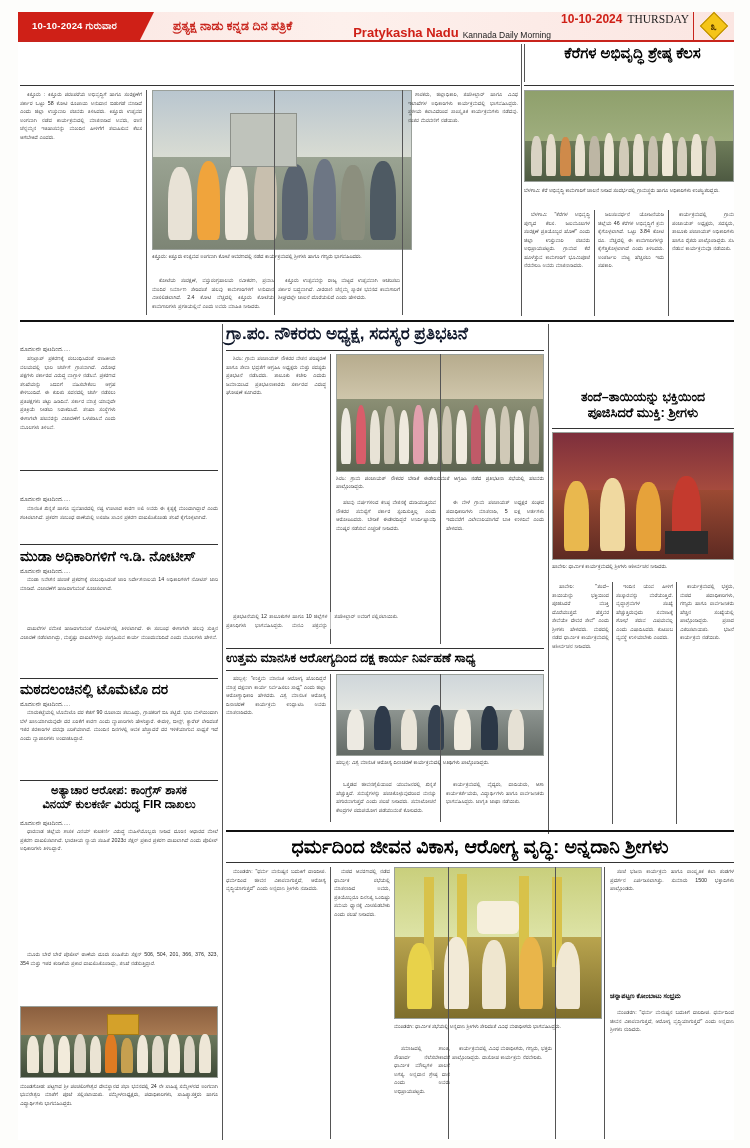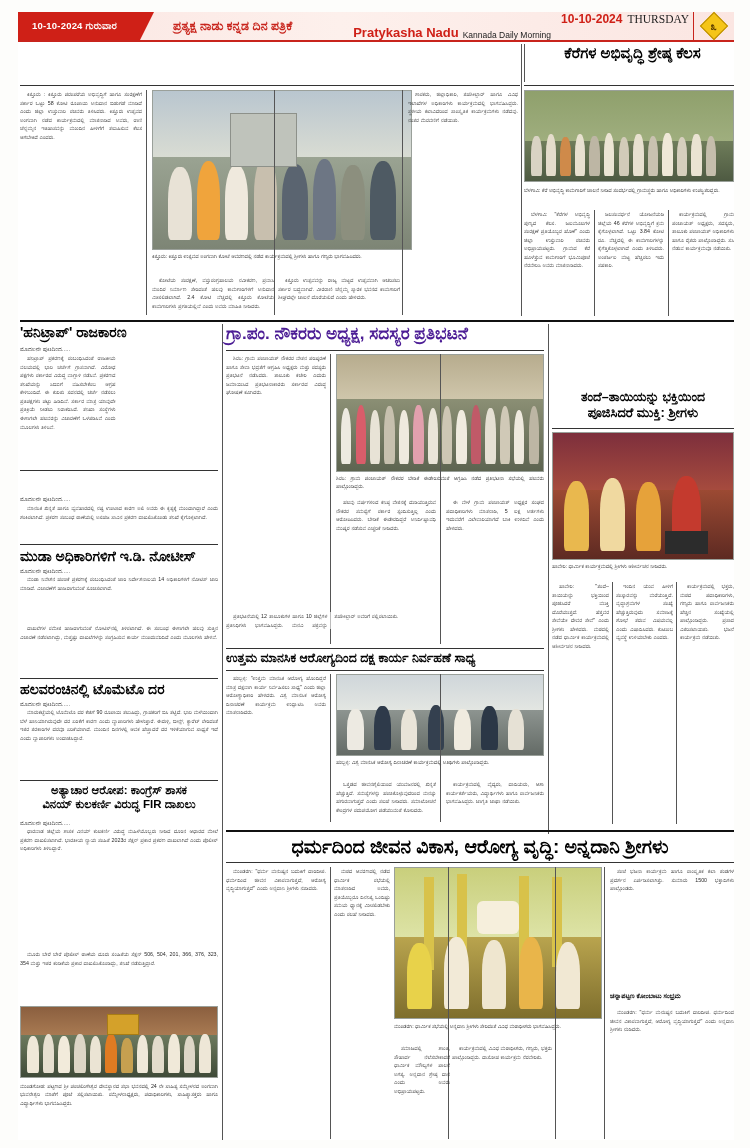--- a/index.html
+++ b/index.html
@@ -93,21 +93,21 @@
   .vrule { border-left: 1px solid #555; }
 
   .hl-main {
     font-size: 28px;
     font-weight: bold;
     color: #000;
     letter-spacing: -.3px;
     line-height: 1.1;
     white-space: nowrap;
   }
-  .hl-2 { font-size: 17px; font-weight: bold; color:#4c1d95; line-height:1.15; }
+  .hl-2 { font-size: 17px; font-weight: bold; color:#0f172a; line-height:1.15; }
   .hl-3 { font-size: 14px; font-weight: bold; color:#000; line-height:1.2; }
   .hl-4 { font-size: 12px; font-weight: bold; color:#000; line-height:1.2; }
   .hl-wide { font-size: 19px; font-weight: bold; color:#000; line-height:1.15; }
 
   .kicker {
     font-size: 6px; color: #333; margin: 2px 0 1px 0;
   }
   .byline { font-size: 6px; color:#444; font-weight: bold; }
 
   
@@ -241,23 +241,20 @@
   <div class="block" style="left:580px; top:198px; width:66px; height:106px;">
     <div class="body-txt ind">ಜಲಸಂವರ್ಧನೆ ಯೋಜನೆಯಡಿ ಜಿಲ್ಲೆಯ 46 ಕೆರೆಗಳ ಅಭಿವೃದ್ಧಿಗೆ ಕ್ರಮ ಕೈಗೊಳ್ಳಲಾಗಿದೆ. ಒಟ್ಟು 3.84 ಕೋಟಿ ರೂ. ವೆಚ್ಚದಲ್ಲಿ ಈ ಕಾಮಗಾರಿಗಳನ್ನು ಕೈಗೆತ್ತಿಕೊಳ್ಳಲಾಗಿದೆ ಎಂದು ತಿಳಿಸಿದರು. ಅಂತರ್ಜಲ ಮಟ್ಟ ಹೆಚ್ಚಿಸಲು ಇದು ಸಹಕಾರಿ.</div>
   </div>
   <div class="block vrule" style="left:650px; top:198px; width:0; height:106px;"></div>
   <div class="block" style="left:654px; top:198px; width:62px; height:106px;">
     <div class="body-txt ind">ಕಾರ್ಯಕ್ರಮದಲ್ಲಿ ಗ್ರಾಮ ಪಂಚಾಯತ್ ಅಧ್ಯಕ್ಷರು, ಸದಸ್ಯರು, ತಾಲೂಕು ಪಂಚಾಯತ್ ಅಧಿಕಾರಿಗಳು ಹಾಗೂ ರೈತರು ಪಾಲ್ಗೊಂಡಿದ್ದರು. ಸಸಿ ನೆಡುವ ಕಾರ್ಯಕ್ರಮವೂ ನಡೆಯಿತು.</div>
   </div>
 
   <div class="block rule-thick" style="left:2px; top:308px; width:714px; height:0;"></div>
 
-  <div class="block" style="left:2px; top:312px; width:198px; height:22px;">
-    <div class="hl-3">'ಹನಿಟ್ರಾಪ್' ರಾಜಕಾರಣ</div>
-  </div>
   <div class="block" style="left:2px; top:332px; width:198px; height:10px;">
     <div class="kicker">ಮೊದಲನೇ ಪುಟದಿಂದ.....</div>
   </div>
   <div class="block cols2" style="left:2px; top:342px; width:198px; height:112px;">
     <div class="body-txt ind">ಹನಿಟ್ರಾಪ್ ಪ್ರಕರಣಕ್ಕೆ ಸಂಬಂಧಿಸಿದಂತೆ ರಾಜಕೀಯ ವಲಯದಲ್ಲಿ ಭಾರಿ ಚರ್ಚೆಗೆ ಗ್ರಾಸವಾಗಿದೆ. ವಿರೋಧ ಪಕ್ಷಗಳು ಸರ್ಕಾರದ ವಿರುದ್ಧ ವಾಗ್ದಾಳಿ ನಡೆಸಿವೆ. ಪ್ರಕರಣದ ತನಿಖೆಯನ್ನು ಸಿಬಿಐಗೆ ವಹಿಸಬೇಕೆಂಬ ಆಗ್ರಹ ಕೇಳಿಬಂದಿದೆ. ಈ ಕುರಿತು ಸದನದಲ್ಲಿ ಚರ್ಚೆ ನಡೆಸಲು ಪ್ರತಿಪಕ್ಷಗಳು ಪಟ್ಟು ಹಿಡಿದಿವೆ. ಸರ್ಕಾರ ಮಾತ್ರ ಯಾವುದೇ ಪ್ರತಿಕ್ರಿಯೆ ನೀಡಲು ನಿರಾಕರಿಸಿದೆ. ತನಿಖಾ ಸಂಸ್ಥೆಗಳು ಈಗಾಗಲೇ ಹಲವರನ್ನು ವಿಚಾರಣೆಗೆ ಒಳಪಡಿಸಿವೆ ಎಂದು ಮೂಲಗಳು ತಿಳಿಸಿವೆ.</div>
   </div>
   <div class="block rule-h" style="left:2px; top:458px; width:198px; height:0;"></div>
 
   <div class="block" style="left:2px; top:482px; width:198px; height:10px;">
     <div class="kicker">ಮೊದಲನೇ ಪುಟದಿಂದ.....</div>
@@ -275,21 +272,21 @@
   </div>
   <div class="block" style="left:2px; top:563px; width:198px; height:48px;">
     <div class="body-txt ind">ಮುಡಾ ನಿವೇಶನ ಹಂಚಿಕೆ ಪ್ರಕರಣಕ್ಕೆ ಸಂಬಂಧಿಸಿದಂತೆ ಜಾರಿ ನಿರ್ದೇಶನಾಲಯ 14 ಅಧಿಕಾರಿಗಳಿಗೆ ನೋಟಿಸ್ ಜಾರಿ ಮಾಡಿದೆ. ವಿಚಾರಣೆಗೆ ಹಾಜರಾಗುವಂತೆ ಸೂಚಿಸಲಾಗಿದೆ.</div>
   </div>
   <div class="block" style="left:2px; top:612px; width:198px; height:52px;">
     <div class="body-txt ind">ದಾಖಲೆಗಳ ಸಮೇತ ಹಾಜರಾಗುವಂತೆ ನೋಟಿಸ್‌ನಲ್ಲಿ ತಿಳಿಸಲಾಗಿದೆ. ಈ ಸಂಬಂಧ ಈಗಾಗಲೇ ಹಲವು ಸುತ್ತಿನ ವಿಚಾರಣೆ ನಡೆಸಲಾಗಿದ್ದು, ಮತ್ತಷ್ಟು ದಾಖಲೆಗಳನ್ನು ಸಂಗ್ರಹಿಸುವ ಕಾರ್ಯ ಮುಂದುವರಿದಿದೆ ಎಂದು ಮೂಲಗಳು ಹೇಳಿವೆ.</div>
   </div>
   <div class="block rule-h" style="left:2px; top:666px; width:198px; height:0;"></div>
 
   <div class="block" style="left:2px; top:669px; width:198px; height:20px;">
-    <div class="hl-3">ಹಲವರಂಚಿನಲ್ಲಿ ಟೊಮೆಟೊ ದರ</div>
+    <div class="hl-3">ಮಠದಲಂಚಿನಲ್ಲಿ ಟೊಮೆಟೊ ದರ</div>
   </div>
   <div class="block" style="left:2px; top:687px; width:198px; height:10px;">
     <div class="kicker">ಮೊದಲನೇ ಪುಟದಿಂದ.....</div>
   </div>
   <div class="block" style="left:2px; top:696px; width:198px; height:70px;">
     <div class="body-txt ind">ಮಾರುಕಟ್ಟೆಯಲ್ಲಿ ಟೊಮೆಟೊ ದರ ಕೆಜಿಗೆ 90 ರೂಪಾಯಿ ತಲುಪಿದ್ದು, ಗ್ರಾಹಕರಿಗೆ ಬಿಸಿ ತಟ್ಟಿದೆ. ಭಾರಿ ಮಳೆಯಿಂದಾಗಿ ಬೆಳೆ ಹಾನಿಯಾಗಿರುವುದೇ ದರ ಏರಿಕೆಗೆ ಕಾರಣ ಎಂದು ವ್ಯಾಪಾರಿಗಳು ಹೇಳುತ್ತಾರೆ. ಈರುಳ್ಳಿ, ಬೀನ್ಸ್, ಕ್ಯಾರೆಟ್ ಸೇರಿದಂತೆ ಇತರ ತರಕಾರಿಗಳ ದರವೂ ಏರಿಕೆಯಾಗಿದೆ. ಮುಂದಿನ ದಿನಗಳಲ್ಲಿ ಆವಕ ಹೆಚ್ಚಾದರೆ ದರ ಇಳಿಕೆಯಾಗುವ ಸಾಧ್ಯತೆ ಇದೆ ಎಂದು ವ್ಯಾಪಾರಿಗಳು ಅಂದಾಜಿಸಿದ್ದಾರೆ.</div>
   </div>
   <div class="block rule-h" style="left:2px; top:768px; width:198px; height:0;"></div>
 
   <div class="block" style="left:2px; top:772px; width:198px; height:34px; text-align:center;">

